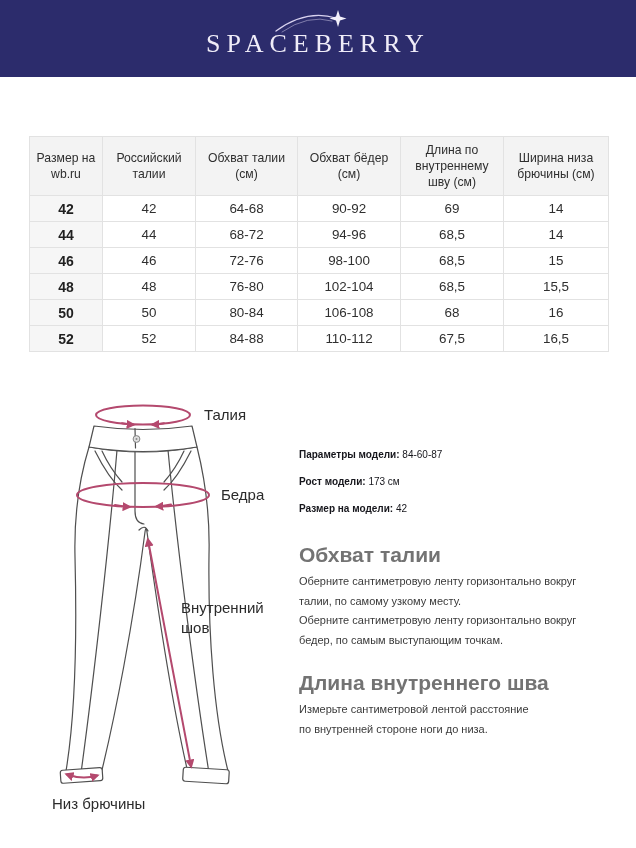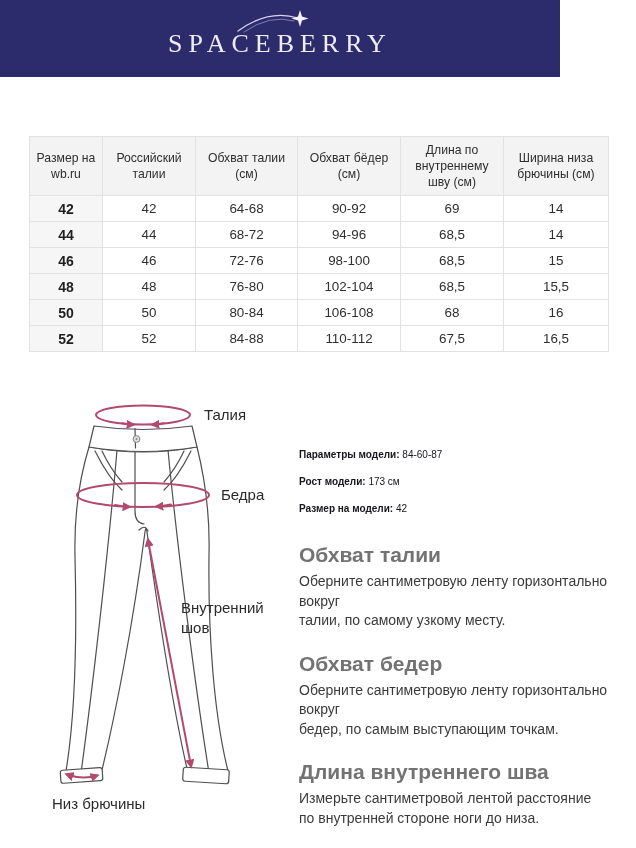--- a/index.html
+++ b/index.html
@@ -11,21 +11,21 @@
   }
   *{margin:0;padding:0;box-sizing:border-box;}
   html,body{background:#fff;}
   body{
     width:636px;height:848px;position:relative;overflow:hidden;
     font-family:"Liberation Sans", sans-serif;color:#222;
   }
 
   
   .brand-header{
-    position:absolute;left:0;top:0;width:560px;height:77px;
+    position:absolute;left:0;top:0;width:636px;height:77px;
     background:var(--navy);
     display:flex;align-items:center;justify-content:center;
   }
   .brand-logo{
     position:relative;
     font-family:"Liberation Serif", serif;
     font-size:26px;letter-spacing:6px;font-weight:400;
     color:#efecf8;padding-top:10px;
   }
   .logo-star{
@@ -78,21 +78,21 @@
   }
   .model-line{
     font-size:10px;line-height:27px;color:#16161c;
   }
   .model-line b{font-weight:700;}
   .guide-title{
     font-size:21px;font-weight:700;color:#737373;
     margin:23px 0 8px 0;line-height:19px;
   }
   .guide-text{
-    font-size:14px;line-height:19.5px;color:#3a3a3a;white-space:pre-line;
+    font-size:11px;line-height:19.5px;color:#3a3a3a;white-space:pre-line;
   }
 </style>
 </head>
 <body>
 
 <header class="brand-header">
   <div class="brand-logo">
     <svg class="logo-star" viewBox="0 0 86 28" aria-hidden="true">
       <path d="M4,24 Q34,2 64,11" fill="none" stroke="#d8d2ef" stroke-width="1.3" stroke-linecap="round"></path>
       <path d="M10,25 Q36,7 60,14" fill="none" stroke="#d8d2ef" stroke-width="0.7" stroke-linecap="round" opacity="0.7"></path>
@@ -247,21 +247,20 @@
     <b>Размер на модели:</b>
     <span>42</span>
   </div>
 
   <div>
     <div class="guide-title">Обхват талии</div>
     <div class="guide-text">Оберните сантиметровую ленту горизонтально вокруг
 талии, по самому узкому месту.</div>
   </div>
   <div>
-    <div class="guide-title">Обхват бедер</div>
     <div class="guide-text">Оберните сантиметровую ленту горизонтально вокруг
 бедер, по самым выступающим точкам.</div>
   </div>
   <div>
     <div class="guide-title">Длина внутреннего шва</div>
     <div class="guide-text">Измерьте сантиметровой лентой расстояние
 по внутренней стороне ноги до низа.</div>
   </div>
 </div>
 

